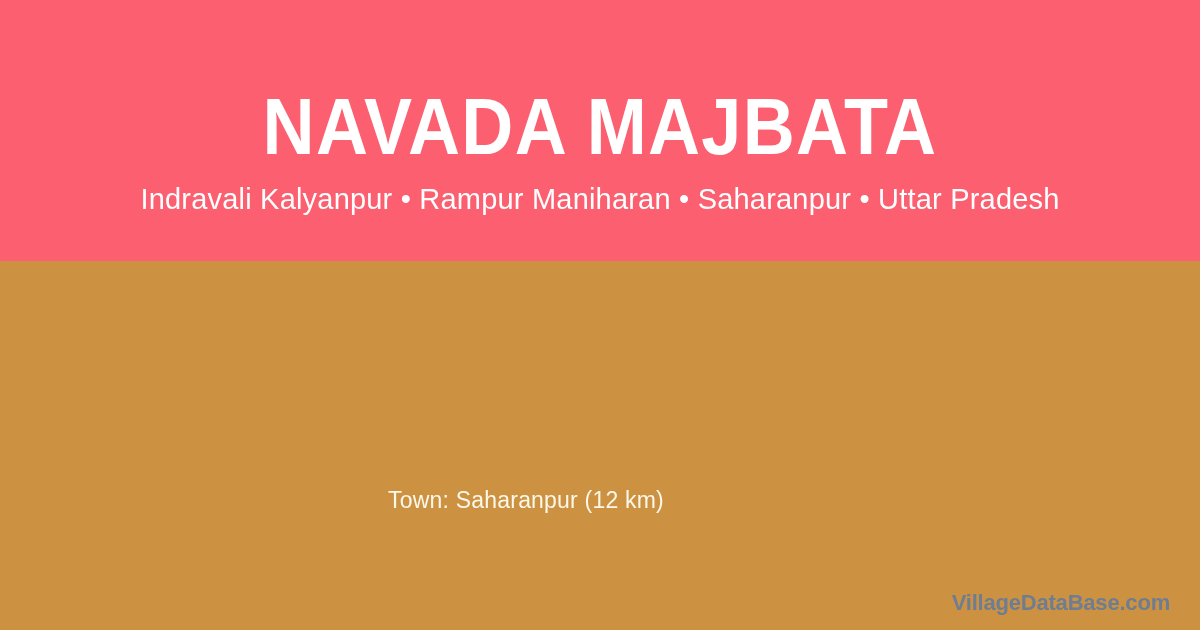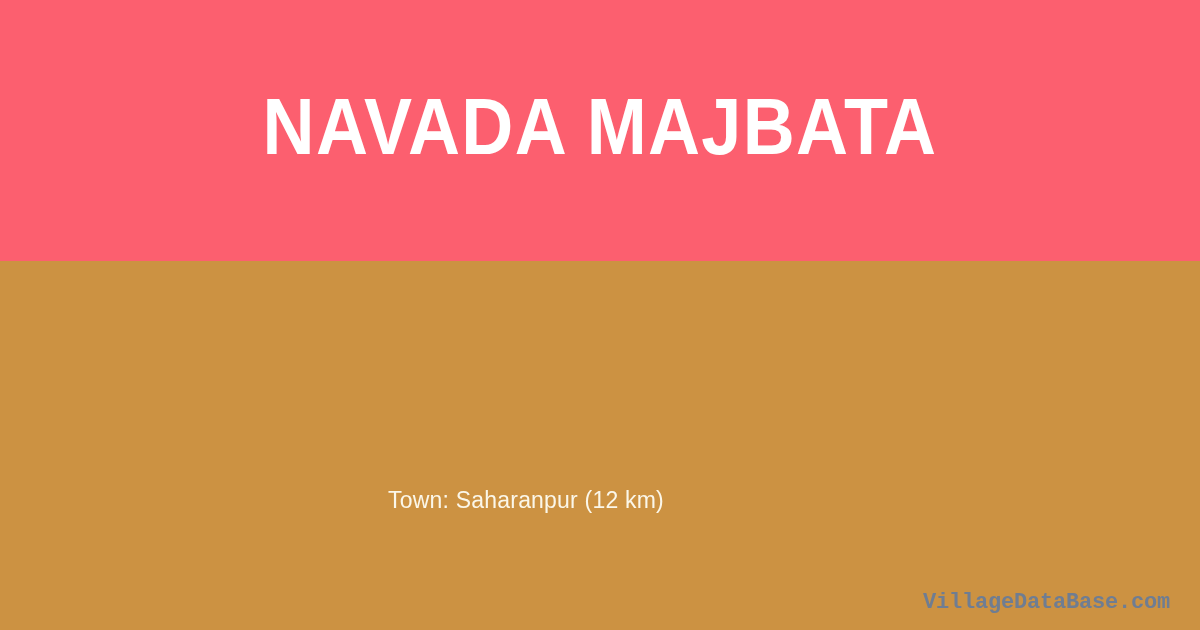--- a/index.html
+++ b/index.html
@@ -86,37 +86,38 @@
     line-height:28px;
     letter-spacing:0.2px;
     white-space:nowrap;
   }
 
   #watermark {
     position:absolute;
     right:30px;
     bottom:14px;
     color:#6f7d92;
-    font-family:Liberation Mono, monospace;
+    font-family:Liberation Sans, sans-serif;
     font-weight:700;
     font-size:22px;
     line-height:26px;
     letter-spacing:-0.2px;
     white-space:nowrap;
   }
 </style>
 </head>
 <body>
 
 <div id="card">
 
   <div id="header-band">
 
     <h1 id="page-title">NAVADA MAJBATA</h1>
 
+    <div id="page-subtitle">Indravali Kalyanpur • Rampur Maniharan • Saharanpur • Uttar Pradesh</div>
 
   </div>
 
   <div id="body-area">
 
     <div id="detail-line">Town: Saharanpur (12 km)</div>
 
     <div id="watermark">VillageDataBase.com</div>
 
   </div>

